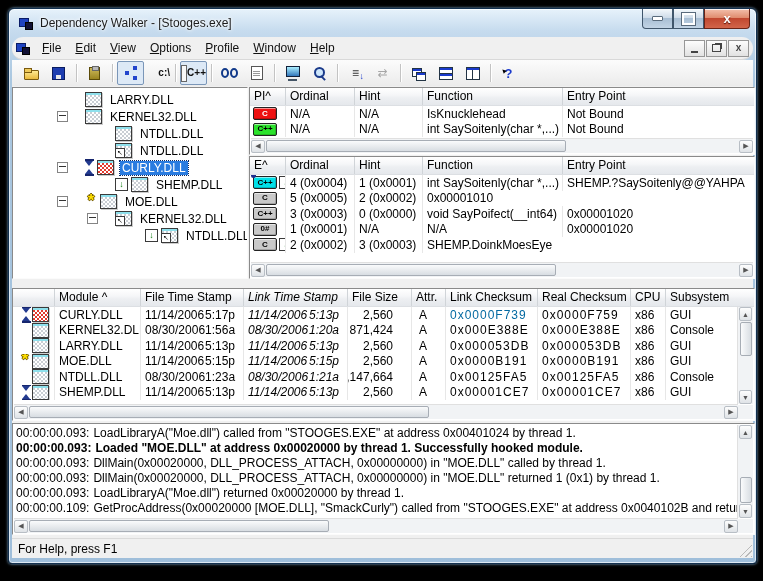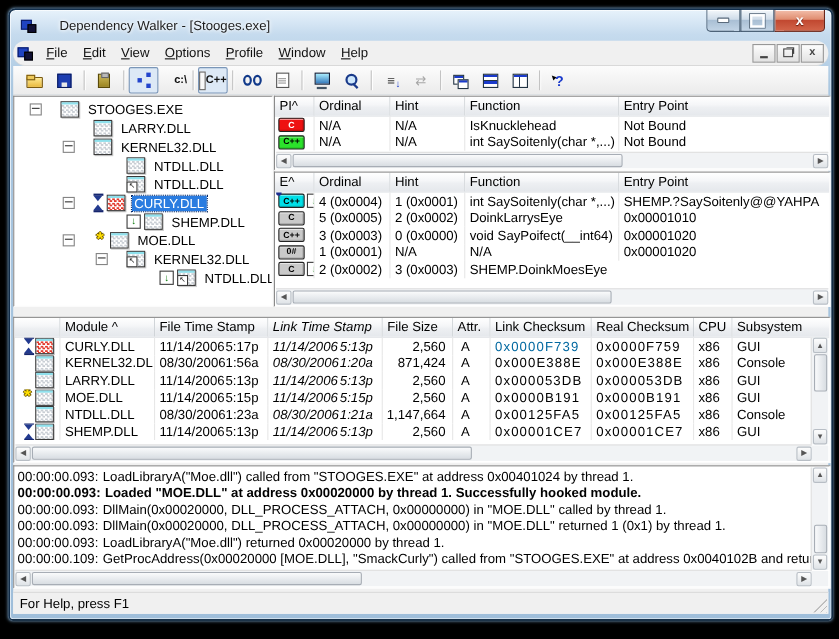--- a/index.html
+++ b/index.html
@@ -6,21 +6,21 @@
   body{width:763px;height:581px;background:#000;position:relative;overflow:hidden;
        font-family:"Liberation Sans",sans-serif;font-size:12px;color:#000;
        -webkit-font-smoothing:antialiased;}
   
   .win{position:absolute;left:8px;top:8px;width:747px;height:554px;
        background:linear-gradient(180deg,#e7f2fb 0,#c6dbee 22px,#aac7e0 70px,#9fbeda 100%);
        border:1px solid #12304f;border-radius:6px 6px 4px 4px;
        box-shadow:inset 0 0 0 1px rgba(255,255,255,.65),0 0 3px rgba(140,190,235,.9);}
   .titlebar{position:absolute;left:0;top:0;right:0;height:28px;display:flex;align-items:center;
        padding-left:10px;border-radius:6px 6px 0 0;}
-  .title-text{margin-left:20px;color:#1c1c1c;text-shadow:0 0 3px #fff,0 0 5px #fff;}
+  .title-text{margin-left:6px;color:#1c1c1c;text-shadow:0 0 3px #fff,0 0 5px #fff;}
   .appicon{width:15px;height:13px;position:relative;flex:0 0 auto;}
   .appicon::before{content:"";position:absolute;left:0;top:1px;width:8px;height:7px;background:#1f43c0;border:1px solid #0a1c66;}
   .appicon::after{content:"";position:absolute;left:6px;top:5px;width:6px;height:6px;background:#101034;border:1px solid #000;}
   .capbtns{position:absolute;right:6px;top:0;display:flex;height:19px;}
   .capbtn{width:29px;height:19px;display:flex;align-items:center;justify-content:center;
        border:1px solid #40566b;border-top:none;background:linear-gradient(#f4f8fb,#cfdce9 45%,#a9bfd4 50%,#c2d4e5);
        box-shadow:inset 0 1px 0 rgba(255,255,255,.8);}
   .capbtn.first{border-radius:0 0 0 4px;}
   .capbtn.close{width:44px;border-radius:0 0 4px 0;
        background:linear-gradient(#f3c0ac,#e08d70 45%,#c14830 50%,#d2654a);border-color:#6b2417;}
@@ -85,21 +85,21 @@
   
   .hrow{display:flex;height:17px;border-bottom:1px solid #dcdfe3;}
   .hcell{background:linear-gradient(#fff,#f5f6f8 42%,#edeff2 58%,#e5e8ec);border-right:1px solid #d0d4d8;
        padding:1px 0 0 4px;white-space:nowrap;overflow:hidden;flex:0 0 auto;box-sizing:border-box;}
   .lrow{display:flex;height:15.5px;align-items:center;}
   .cell{flex:0 0 auto;box-sizing:border-box;border-right:1px solid #e7e7e7;height:100%;display:flex;align-items:center;
        padding-left:4px;white-space:nowrap;overflow:hidden;}
   .ci{justify-content:flex-start;gap:2px;padding-left:3px;}
   .c-i{width:36px;} .c-ord{width:69px;} .c-hint{width:68px;} .c-fn{width:140px;} .c-ep{flex:1 1 auto;border-right:none;}
   .mc0{width:42px;justify-content:flex-end;padding-right:5px;gap:1px;}
-  .mc1{width:86px;} .mc2{width:103px;} .mc3{width:104px;font-style:italic;} .mc4{width:64px;justify-content:flex-end;padding-right:6px;}
+  .mc1{width:86px;} .mc2{width:103px;} .mc3{width:104px;font-style:italic;} .mc4{width:64px;justify-content:flex-end;padding-right:18px;}
   .mc5{width:34px;padding-left:7px;} .mc6{width:92px;} .mc7{width:93px;} .mc8{width:35px;} .mc9{flex:1 1 auto;border-right:none;}
   .tcol{justify-content:space-between;padding-right:8px;}
   .hex{letter-spacing:1px;}
   .red{color:#0369a1;}
   .bold{font-weight:bold;}
   
   .badge{position:relative;display:inline-flex;align-items:center;justify-content:center;width:22px;height:11px;
        border:1px solid #222;border-radius:2px;font-weight:bold;font-size:8px;line-height:1;flex:0 0 auto;
        box-shadow:inset 0 1px 0 rgba(255,255,255,.55),inset -1px -1px 0 rgba(0,0,0,.18);}
   .badge.red{background:#ee1111;color:#fff;}
@@ -326,26 +326,20 @@
         <span class="ticon helparrow"></span>
         <span class="ttext"></span>
       </div>
     </div>
 
   <div class="client">
 
     <div class="panel p-tree">
       <div class="treebody">
 
-          <div class="trow d0">
-            <span class="ebox"></span>
-
-            <span class="mod normal"></span>
-            <span class="tlabel">STOOGES.EXE</span>
-          </div>
 
           <div class="trow d1">
             <span class="ebox none"></span>
 
             <span class="mod normal"></span>
             <span class="tlabel">LARRY.DLL</span>
           </div>
 
           <div class="trow d1">
             <span class="ebox"></span>
@@ -470,21 +464,20 @@
             <span class="cell c-ep">SHEMP.?SaySoitenly@@YAHPA</span>
           </div>
 
           <div class="lrow">
             <span class="cell c-i ci">
               <span class="badge gray">C</span>
 
             </span>
             <span class="cell c-ord">5 (0x0005)</span>
             <span class="cell c-hint">2 (0x0002)</span>
-            <span class="cell c-fn">DoinkLarrysEye</span>
             <span class="cell c-ep">0x00001010</span>
           </div>
 
           <div class="lrow">
             <span class="cell c-i ci">
               <span class="badge gray">C++</span>
 
             </span>
             <span class="cell c-ord">3 (0x0003)</span>
             <span class="cell c-hint">0 (0x0000)</span>

